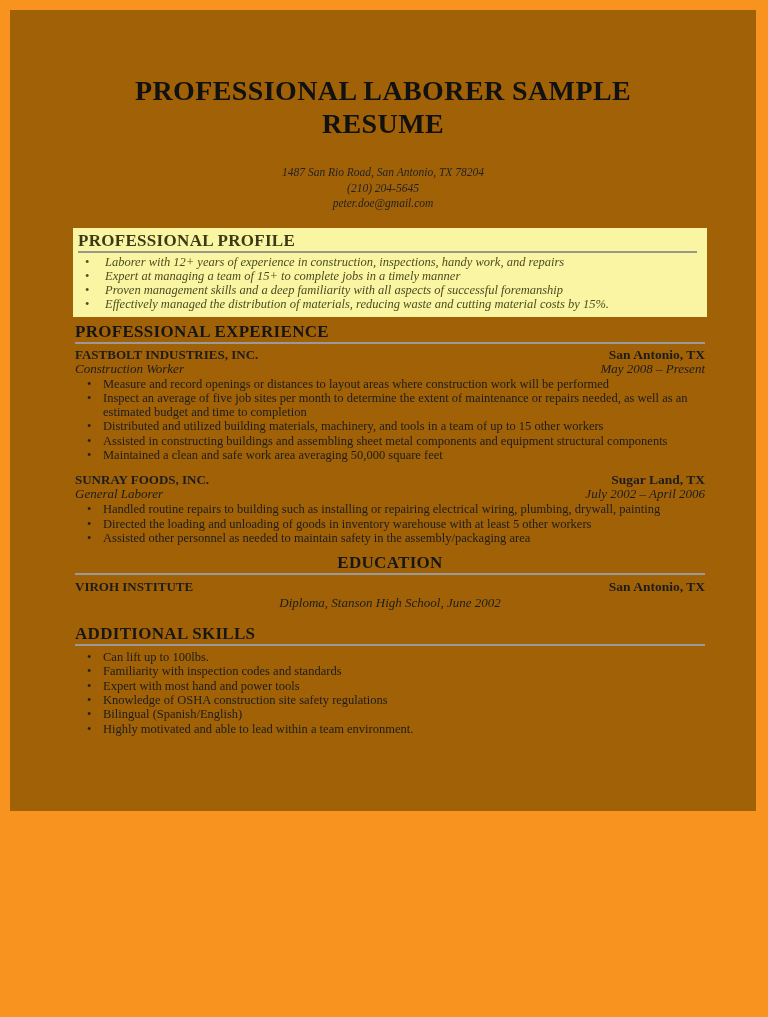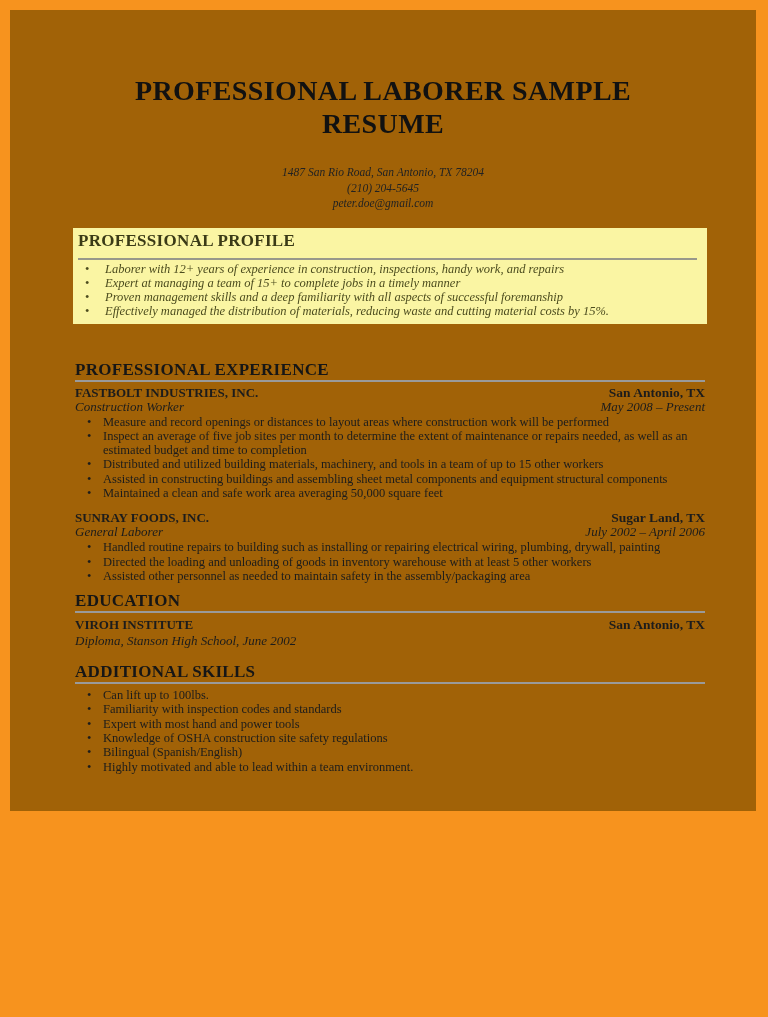--- a/index.html
+++ b/index.html
@@ -53,21 +53,21 @@
     width:634px;
     background:#faf5a3;
     padding:4px 0 6px 0;
   }
   .profile-block h2{
     margin:0 10px 0 5px;
     font-size:17px;
     font-weight:bold;
     letter-spacing:0.3px;
     line-height:18px;
-    padding-bottom:8px;
+    padding-bottom:1px;
     border-bottom:2px solid #98988a;
     color:#3a3a16;
   }
   .profile-block ul{
     margin:2px 8px 0 0;
     padding:0 0 0 12px;
     list-style:none;
   }
   .profile-block ul li{
     position:relative;
@@ -77,21 +77,21 @@
     line-height:14px;
     color:#4c4c1e;
   }
   .profile-block ul li::before{
     content:"\2022";
     position:absolute;left:0;top:0;
     font-style:normal;
   }
   
   .body-sec{margin-left:65px;margin-right:51px;}
-  .sec-experience{margin-top:36px;}
+  .sec-experience{margin-top:5px;}
   .job{margin-top:3px;}
   .job + .job{margin-top:10px;}
   .row{
     display:flex;
     justify-content:space-between;
     align-items:baseline;
   }
   .row .co{font-size:13px;font-weight:bold;line-height:15px;}
   .row .loc{font-size:13.5px;font-weight:bold;line-height:15px;}
   .row.sub{margin-top:0;}
@@ -105,21 +105,21 @@
     position:relative;
     padding-left:16px;
     font-size:12.5px;
     line-height:14.3px;
     color:#1c1c1c;
   }
   ul.bullets li::before{
     content:"\2022";
     position:absolute;left:0;top:0;
   }
-  .sec-education{margin-top:8px;}
+  .sec-education{margin-top:8px;text-align:center;}
   .edu-detail{font-size:13px;font-style:italic;line-height:15px;margin-top:1px;}
   .sec-skills{margin-top:14px;}
   .sec-skills h2{margin-bottom:4px;}
   .sec-education .row{margin-top:4px;}
   .sec-experience h2, .sec-education h2, .sec-skills h2{margin-left:0;margin-right:0;}
 </style>
 </head>
 <body>
 
 <div class="page">

